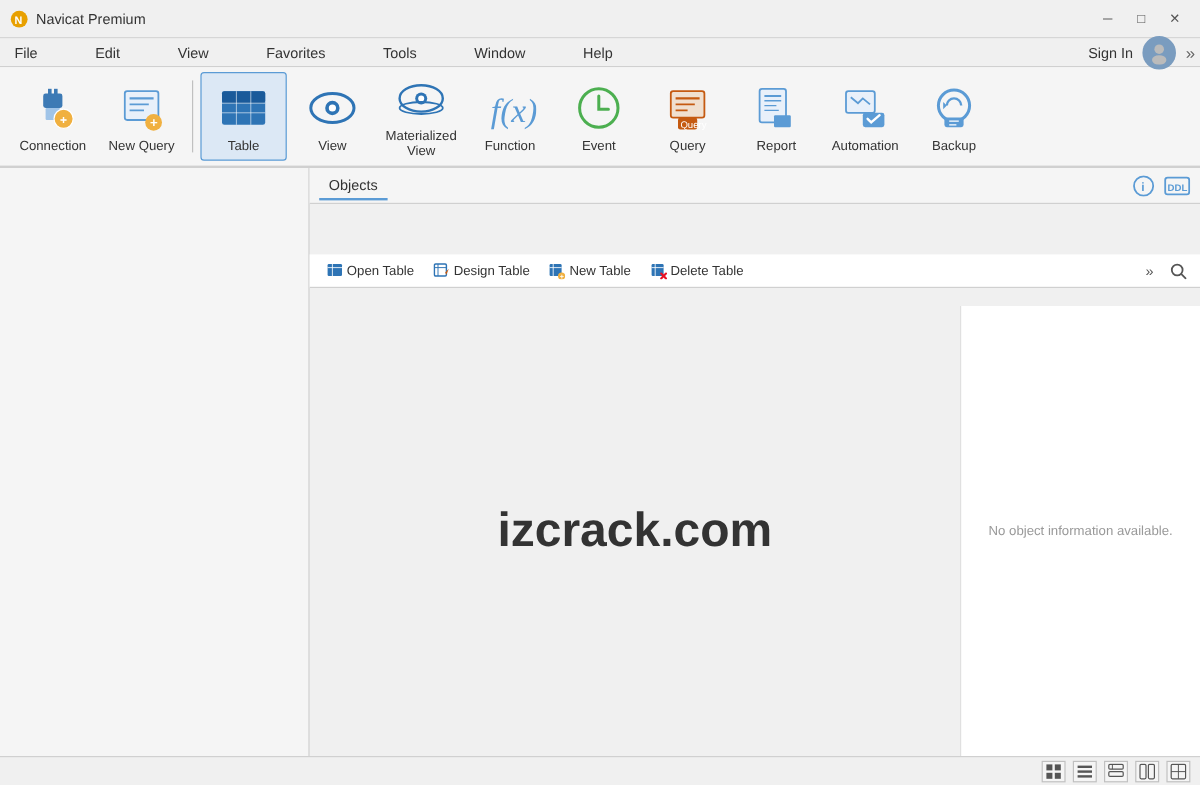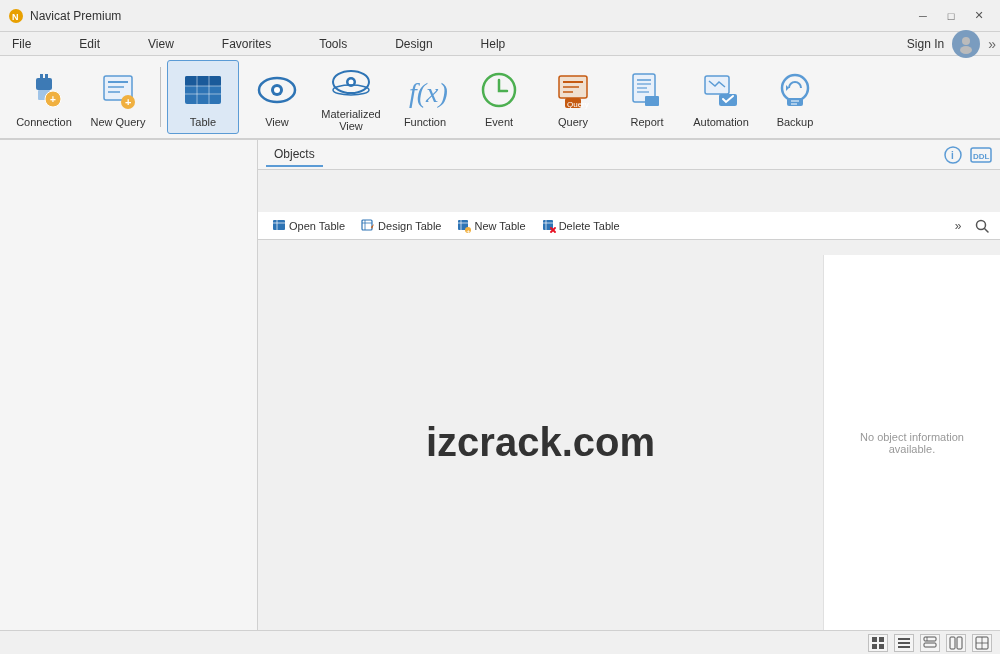--- a/index.html
+++ b/index.html
@@ -226,21 +226,21 @@
       display: flex;
       align-items: center;
       justify-content: center;
     }
     .watermark {
       font-size: 40px;
       font-weight: bold;
       color: #333;
     }
     .content-right {
-      width: 177px;
+      width: 200px;
       background: #fff;
       border-left: 1px solid #e0e0e0;
       display: flex;
       align-items: center;
       justify-content: center;
       font-size: 11px;
       color: #999;
       text-align: center;
       padding: 20px;
     }
@@ -320,21 +320,21 @@
     <button class="title-btn close">✕</button>
   </div>
 </div>
 
 <div class="menu-bar">
   <div class="menu-item">File</div>
   <div class="menu-item">Edit</div>
   <div class="menu-item">View</div>
   <div class="menu-item">Favorites</div>
   <div class="menu-item">Tools</div>
-  <div class="menu-item">Design</div>
+  <div class="menu-item">Window</div>
   <div class="menu-item">Help</div>
   <div class="sign-in-area">
     <span class="sign-in-btn">Sign In</span>
     <div class="avatar">
       <svg width="20" height="20" viewBox="0 0 20 20">
         <circle cx="10" cy="7" r="4" fill="#bbb"></circle>
         <ellipse cx="10" cy="16" rx="6" ry="4" fill="#bbb"></ellipse>
       </svg>
     </div>
     <span class="expand-btn">»</span>

